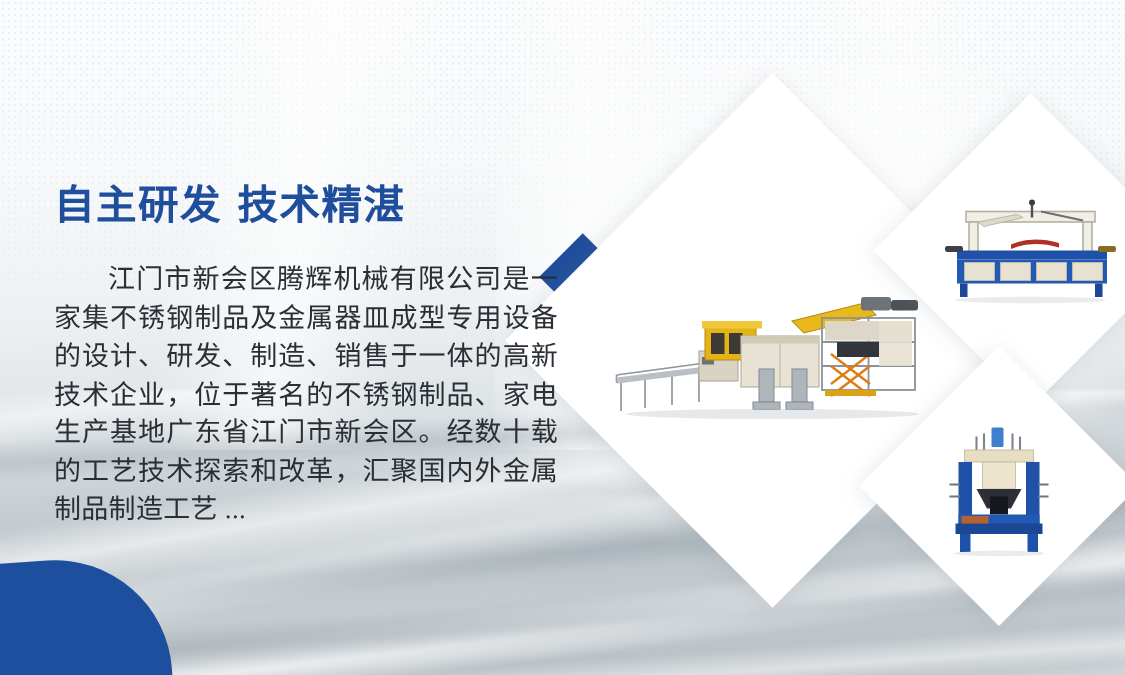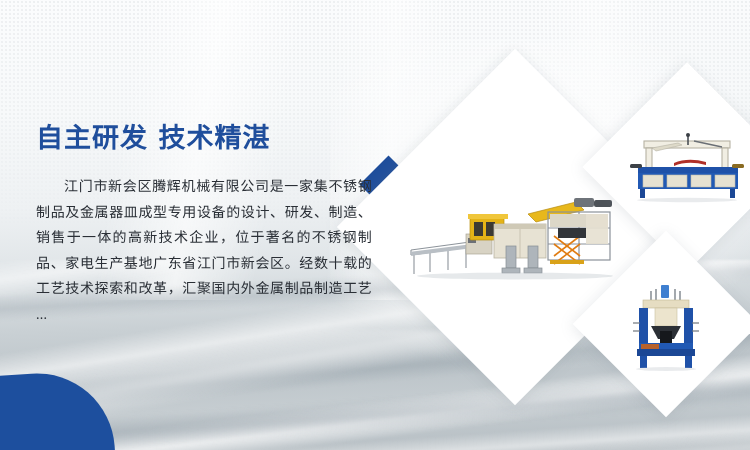--- a/index.html
+++ b/index.html
@@ -119,21 +119,21 @@
     line-height:40px;
     letter-spacing:1px;
     color:#1f4e9c;
     white-space:nowrap;
   }
 
   .body-text {
     margin-top:16px;
     width:336px;
     font-family:Liberation Serif, serif;
-    font-size:14px;
+    font-size:18px;
     line-height:25.5px;
     color:#2a2f36;
     text-align:justify;
     text-indent:2em;
     letter-spacing:.2px;
   }
 </style>
 </head>
 <body>
 

